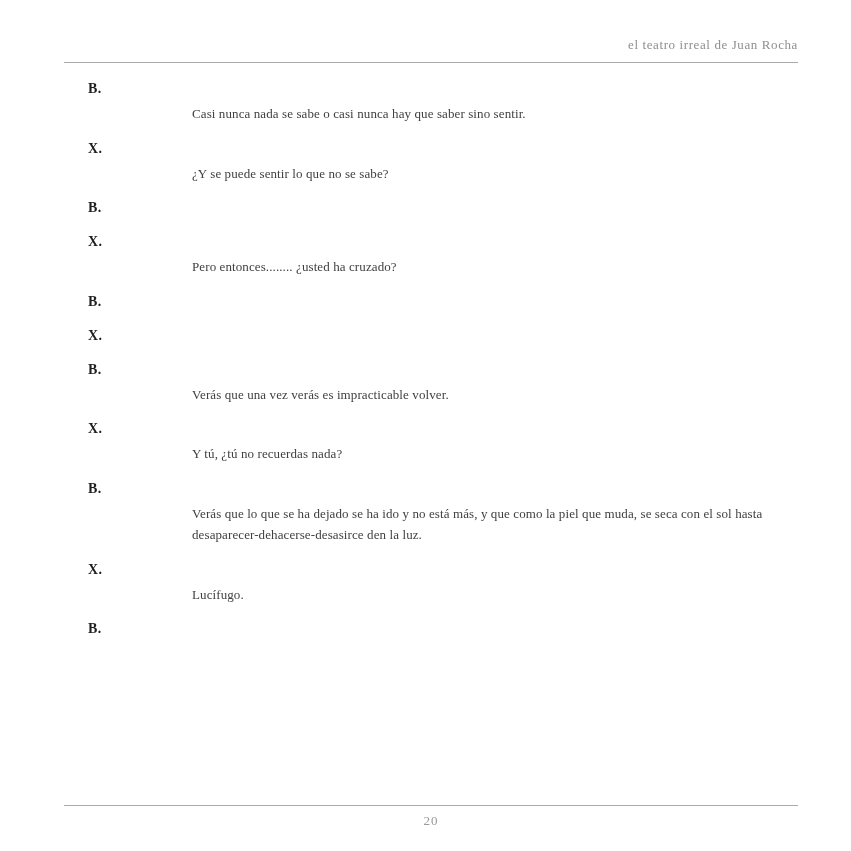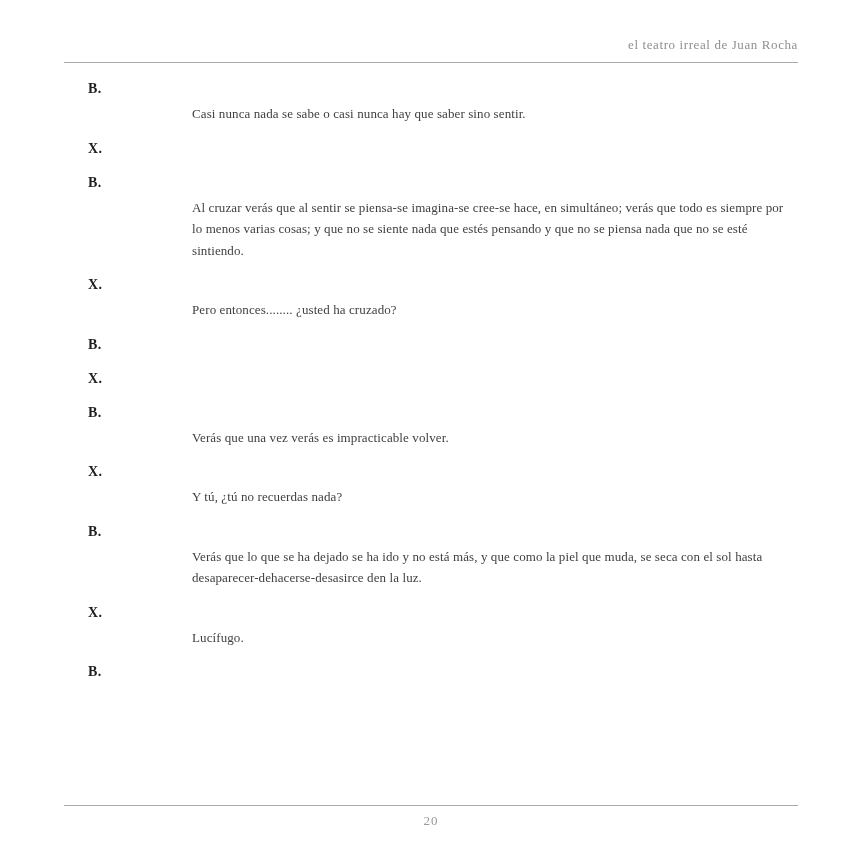--- a/index.html
+++ b/index.html
@@ -86,25 +86,25 @@
 
   <main class="dialogue-area">
 
     <section class="block">
       <div class="speaker">B.</div>
       <p class="dialogue-text">Casi nunca nada se sabe o casi nunca hay que saber sino sentir.</p>
     </section>
 
     <section class="block">
       <div class="speaker">X.</div>
+      <p class="dialogue-text">¿Y se puede sentir lo que no se sabe?</p>
     </section>
 
     <section class="block">
       <div class="speaker">B.</div>
-      <p class="dialogue-text">Al cruzar verás que al sentir se piensa-se imagina-se cree-se hace, en simultáneo; verás que todo es siempre por lo menos varias cosas; y que no se siente nada que estés pensando y que no se piensa nada que no se esté sintiendo.</p>
     </section>
 
     <section class="block">
       <div class="speaker">X.</div>
       <p class="dialogue-text">Pero entonces........ ¿usted ha cruzado?</p>
     </section>
 
     <section class="block">
       <div class="speaker">B.</div>
     </section>

